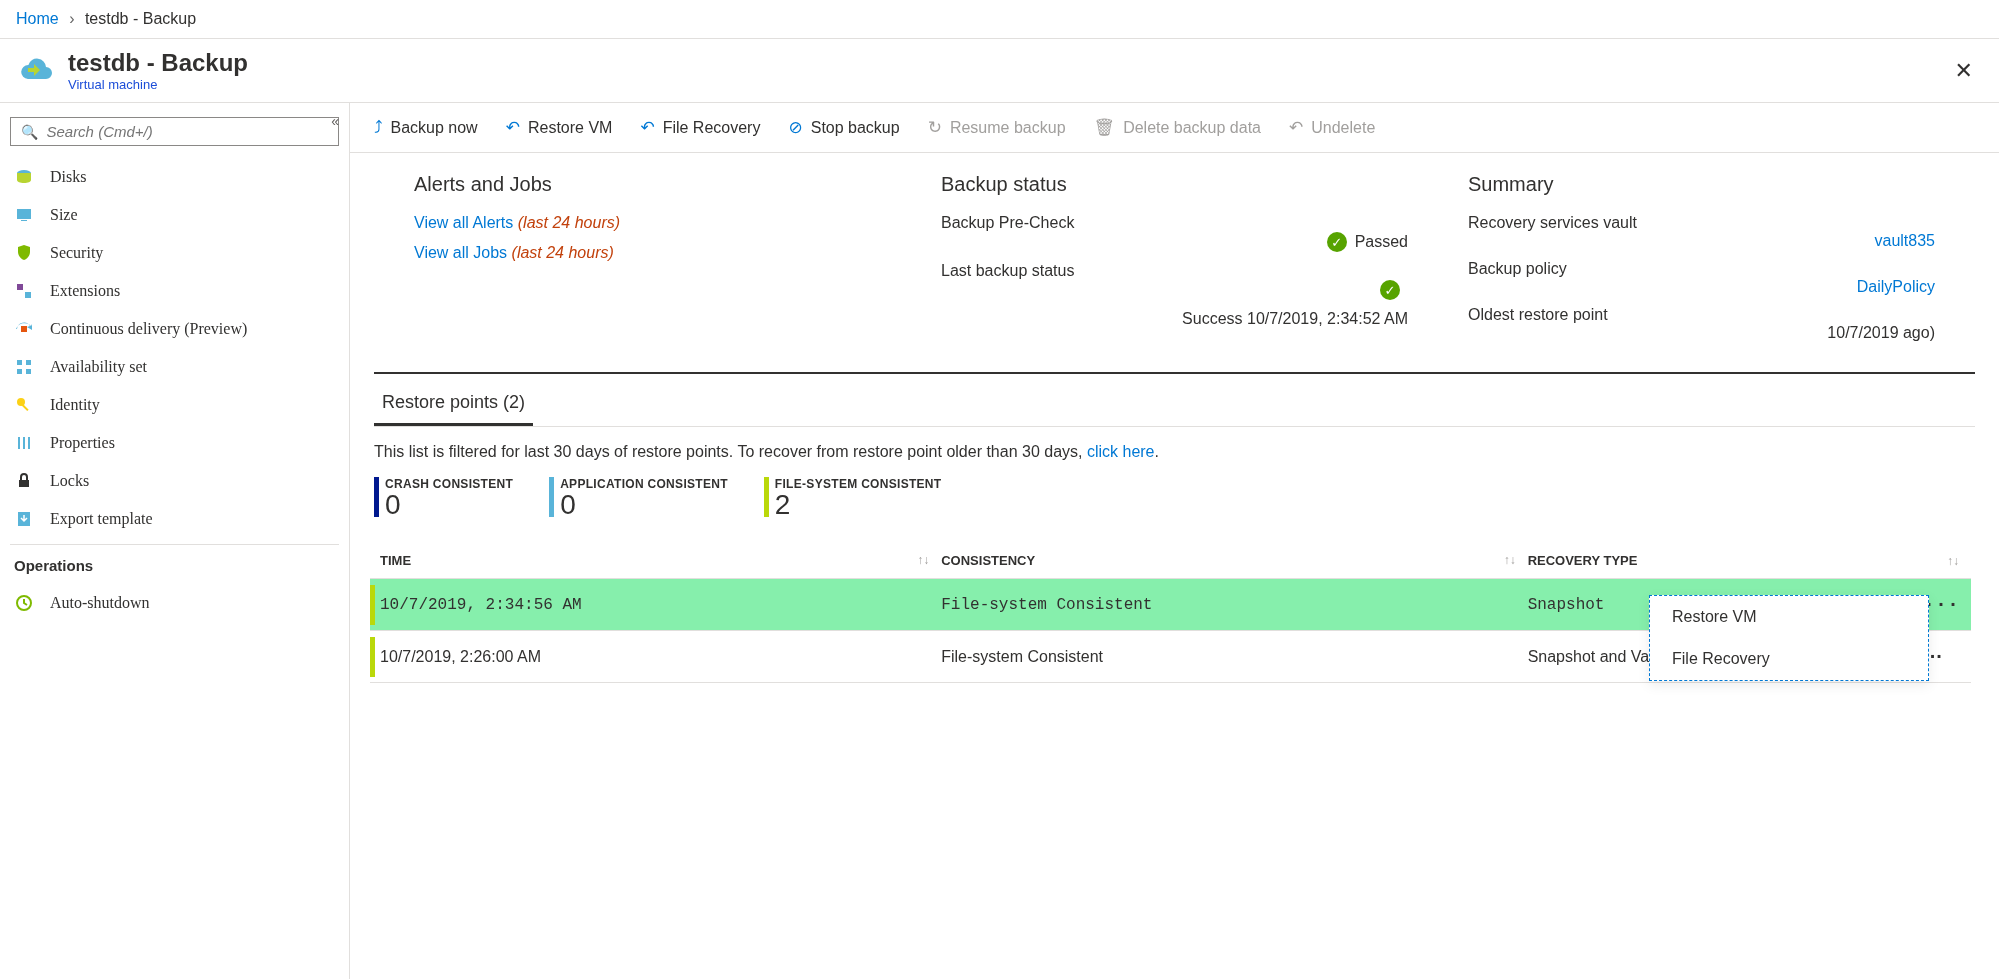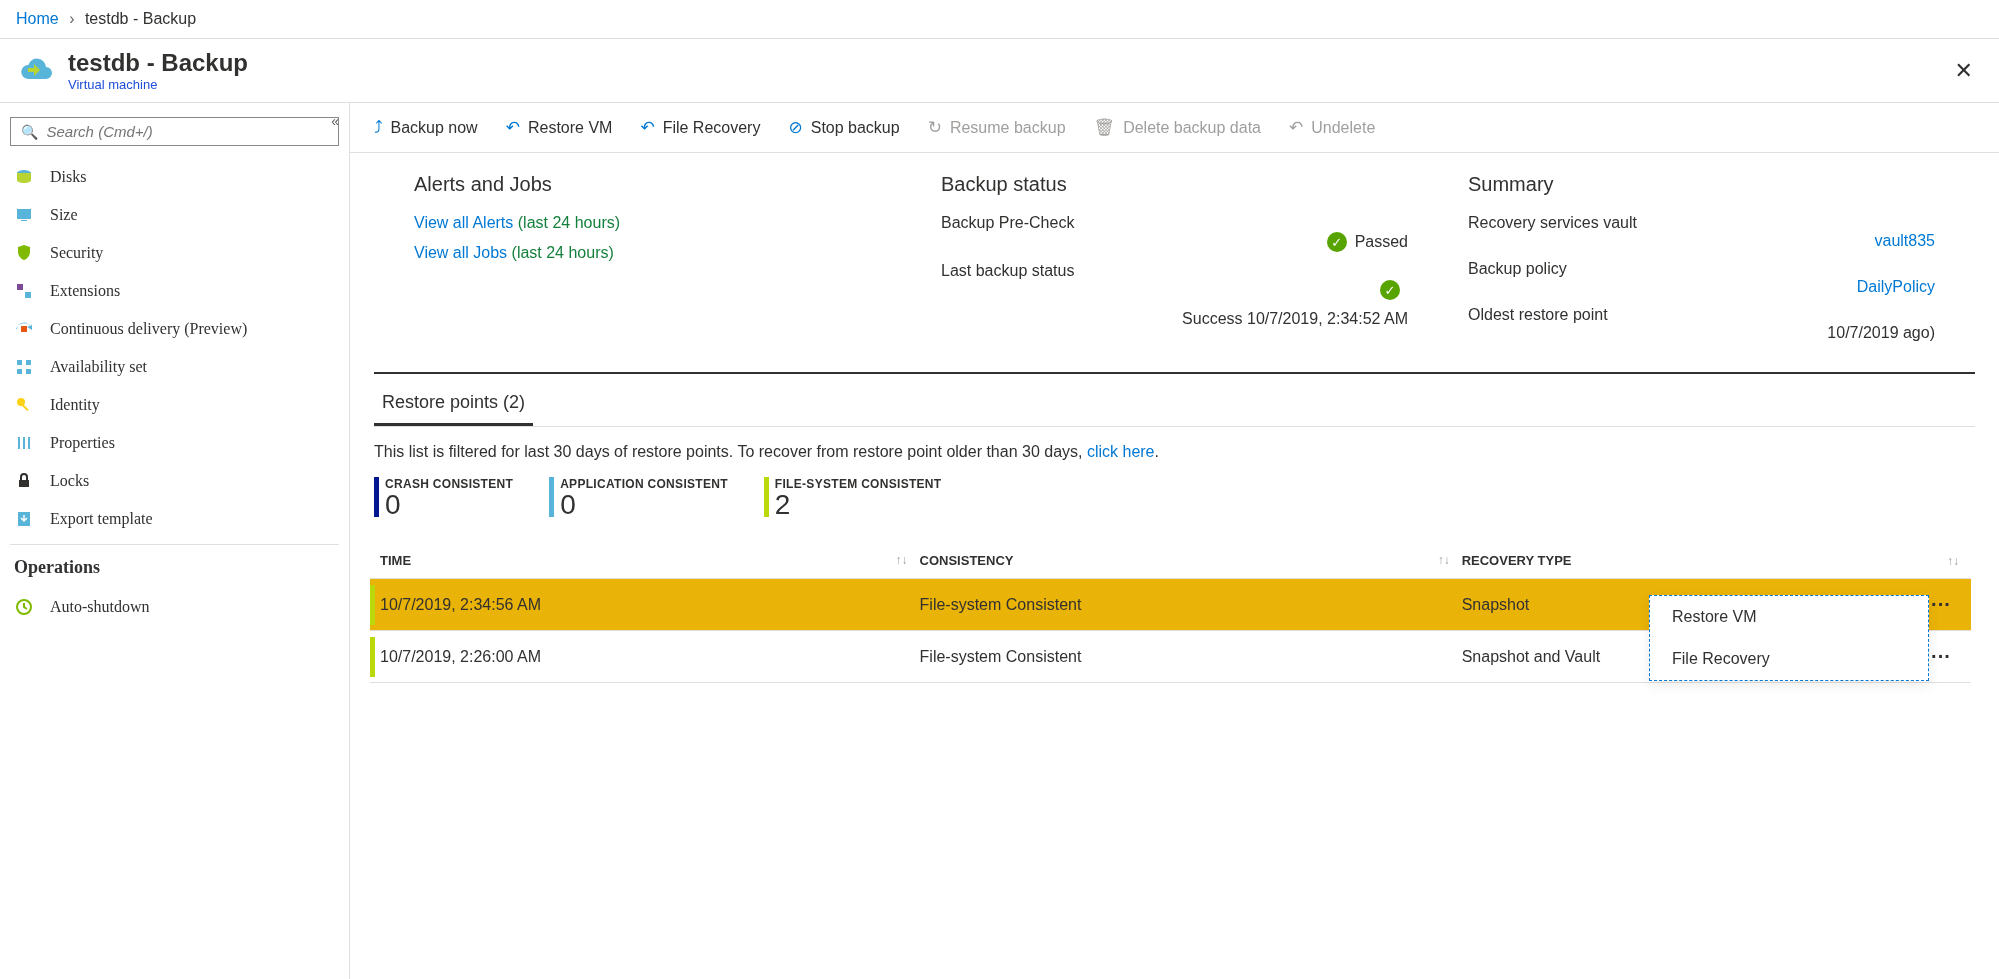--- a/index.html
+++ b/index.html
@@ -19,34 +19,34 @@
     .layout { display: flex; height: calc(100vh - 100px); }
     .sidebar { width: 350px; border-right: 1px solid #e1dfdd; position: relative; padding: 14px 0 0 0; }
     .collapse-btn { position: absolute; right: 10px; top: 10px; font-size: 14px; cursor: pointer; color: #605e5c; }
     .search-box { margin: 0 10px 12px 10px; border: 1px solid #8a8886; display: flex; align-items: center; padding: 5px 10px; }
     .search-box input { border: none; outline: none; font-style: italic; color: #605e5c; font-size: 15px; width: 100%; background: transparent; }
     .search-box .search-icon { color: #605e5c; margin-right: 8px; }
     
     .nav-list { list-style: none; }
     .nav-item { display: flex; align-items: center; padding: 9px 14px; cursor: pointer; font-size: 16px; font-family: Liberation Serif, serif; }
     .nav-icon { width: 20px; height: 20px; margin-right: 16px; display: inline-flex; align-items: center; justify-content: center; font-size: 16px; }
-    .nav-section { font-weight: 600; font-size: 18px; padding: 12px 14px 10px; color: #323130; font-family: Liberation Serif, serif; }
+    .nav-section { font-weight: 600; font-size: 15px; padding: 12px 14px 10px; color: #323130; }
     .nav-divider { border-top: 1px solid #e1dfdd; margin: 6px 10px 0; }
     
     .content { flex: 1; overflow: auto; }
     .toolbar { display: flex; align-items: center; padding: 14px 24px; gap: 28px; border-bottom: 1px solid #e1dfdd; font-size: 16px; }
     .tb-btn { display: flex; align-items: center; gap: 8px; cursor: pointer; color: #323130; }
     .tb-btn.disabled { color: #a19f9d; cursor: default; }
     .tb-icon { font-size: 17px; }
     
     .overview { display: flex; padding: 20px 40px; gap: 60px; border-bottom: 2px solid #323130; margin: 0 24px; }
     .col { flex: 1; }
     .col h3 { font-size: 20px; font-weight: 400; margin-bottom: 18px; }
     .col .link { color: #0078d4; text-decoration: none; }
-    .col .muted { color: #15803d; }
+    .col .muted { color: #c2410c; font-style: italic; }
     .col .row { margin-bottom: 12px; font-size: 16px; }
     .kv-row { display: flex; margin-bottom: 10px; font-size: 16px; flex-direction: column; }
     .kv-row .k { color: #323130; width: 170px; }
     .kv-row .v { color: #323130; text-align: right; }
     .kv-row .v.link { color: #0078d4; }
     .status-ok { display: inline-flex; width: 20px; height: 20px; border-radius: 50%; background: #57a300; color: #fff; align-items: center; justify-content: center; font-size: 13px; margin-right: 8px; }
     
     .tabs { margin: 8px 24px 0; border-bottom: 1px solid #e1dfdd; }
     .tab { display: inline-block; padding: 10px 8px; font-size: 18px; border-bottom: 3px solid #323130; }
     .filter-note { padding: 16px 24px; font-size: 16px; }
@@ -55,21 +55,21 @@
     .counters { display: flex; gap: 36px; padding: 0 24px 12px; }
     .counter { display: flex; align-items: flex-start; }
     .bar-accent { width: 5px; height: 40px; margin-right: 6px; }
     .counter .label { font-size: 12px; font-weight: 700; letter-spacing: .3px; }
     .counter .num { font-size: 28px; font-weight: 400; line-height: 28px; }
     
     .table { width: calc(100% - 48px); margin: 12px 20px; border-collapse: collapse; padding-left: 8px; }
     .table th { text-align: left; font-size: 13px; font-weight: 700; padding: 10px 12px 10px 0; color: #323130; border-bottom: 1px solid #e1dfdd; }
     .table th .sort { float: right; color: #a19f9d; font-size: 12px; }
     .table td { padding: 14px 12px 14px 0; font-size: 16px; border-bottom: 1px solid #e1dfdd; }
-    .table tr.sel { background: #eab308; }
+    .table tr.sel { background: #86efac; font-family: Liberation Mono, monospace; }
     .row-bar { width: 5px; background: #bad80a; display: inline-block; vertical-align: middle; }
     .row-bar-cell { padding: 0 !important; width: 10px; }
     .row-bar-cell .row-bar { height: 40px; }
     .ellipsis { font-size: 20px; font-weight: 700; cursor: pointer; color: #323130; }
     
     .context-menu { position: absolute; background: #fff; border: 1px dashed #0078d4; box-shadow: 0 4px 12px rgba(0,0,0,.08); min-width: 280px; }
     .context-item { padding: 12px 22px; font-size: 16px; cursor: pointer; }
   </style>
 </head>
 <body>

